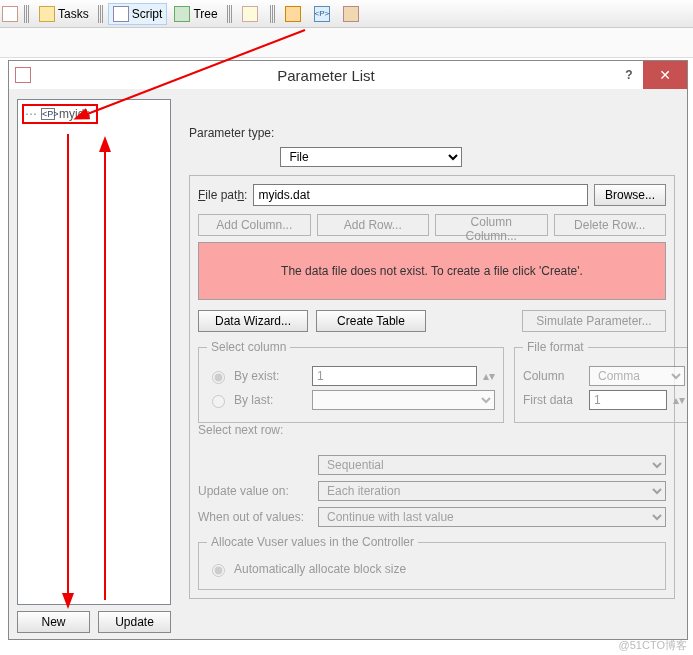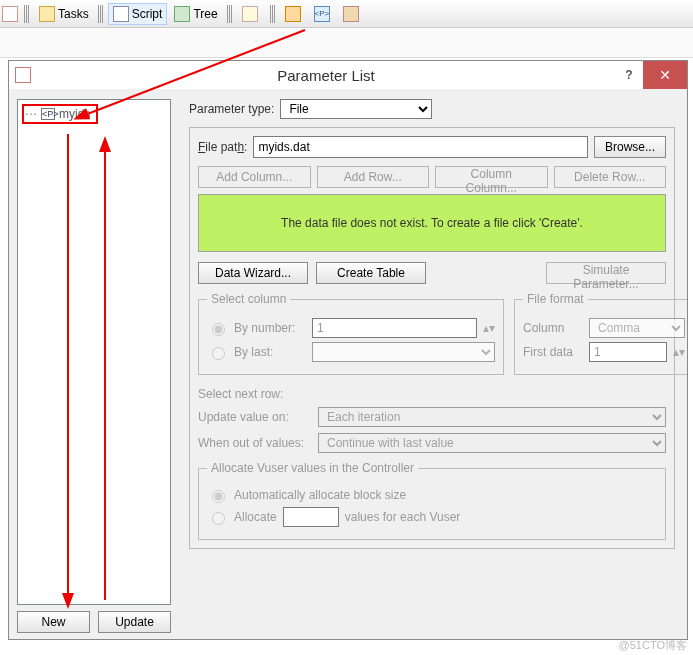--- a/index.html
+++ b/index.html
@@ -21,29 +21,29 @@
   .leftcol { width: 170px; border-right: 0; padding: 10px 8px 6px 8px; display: flex; flex-direction: column; }
   .tree { flex: 1; background: #fff; border: 1px solid #828790; padding: 4px; }
   .tree .node { display: inline-flex; align-items: center; gap: 4px; color: #555; }
   .tree .pxico { width: 14px; height: 12px; border:1px solid #777; font-size:9px; line-height:10px; text-align:center; color:#346; }
   .btnrow { display:flex; gap:8px; margin-top:6px; }
   .btnrow button { flex:1; height:22px; background:linear-gradient(#fefefe,#e4e4e4); border:1px solid #888; }
   .rightcol { flex:1; padding: 10px 12px 6px 10px; overflow: hidden; }
   .row { display:flex; align-items:center; margin-bottom:8px; }
   .lbl { color:#333; margin-right:6px; }
   select, input[type=text] { background:#fff; border:1px solid #7a7a7a; height:20px; padding:0 4px; }
-  select.big { width: 152px; }
+  select.big { width: 182px; margin-top: 48px; }
   input.path { flex:1; height:22px; }
   button.std { height:22px; background:linear-gradient(#fefefe,#e4e4e4); border:1px solid #888; padding:0 10px; }
   button.dis, .dis { color:#9a9a9a !important; }
   button.dis { background:#efefef; border-color:#b5b5b5; }
   .filegroup { border:1px solid #b9b9b9; padding:8px; position:relative; margin-top:4px; }
   .colbtns { display:flex; gap:6px; margin-bottom:6px; }
   .colbtns button { flex:1; height:22px; }
-  .msgbox { background:#bef264; border:1px solid #a0a0a0; height:58px; display:flex; align-items:center; justify-content:center; color:#333; }
+  .msgbox { background:#fca5a5; border:1px solid #a0a0a0; height:58px; display:flex; align-items:center; justify-content:center; color:#333; }
   .midbtns { display:flex; gap:8px; margin-top:10px; }
   .midbtns button { width:110px; height:22px; }
   .midbtns .spacer { flex:1; }
   fieldset { border:1px solid #bcbcbc; margin:8px 0 0 0; padding:8px; }
   fieldset legend { color:#9a9a9a; padding:0 4px; }
   .twocol { display:flex; gap:10px; }
   .twocol fieldset { flex:1; }
   .frow { display:flex; align-items:center; margin:4px 0; gap:6px; color:#9a9a9a; }
   .frow input[type=text], .frow select { flex:1; }
   .spin { width:50px; }
@@ -129,28 +129,28 @@
           <button class="std dis">Column Column...</button>
           <button class="std dis">Delete Row...</button>
         </div>
         <div class="msgbox">
           <span>The data file does not exist. To create a file click 'Create'.</span>
         </div>
         <div class="midbtns">
           <button class="std">Data Wizard...</button>
           <button class="std">Create Table</button>
           <span class="spacer"></span>
-          <button class="std dis" style="width:120px;">Simulate Parameter...</button>
+          <button class="std dis" style="width:144px;">Simulate Parameter...</button>
         </div>
         <div class="twocol">
           <fieldset>
             <legend>Select column</legend>
             <div class="frow">
               <input type="radio" checked="" disabled="" style="">
-              <span style="width:72px;">By number:</span>
+              <span style="width:72px;">By exist:</span>
               <input type="text" disabled="" class="dis" value="1" style="">
               <span style="width:12px;color:#aaa;">▴▾</span>
             </div>
             <div class="frow">
               <input type="radio" disabled="" style="">
               <span style="width:72px;">By last:</span>
               <select disabled="" class="dis"><option></option></select>
             </div>
           </fieldset>
           <fieldset style="flex:0 0 180px;">
@@ -159,40 +159,38 @@
               <span style="width:60px;">Column</span>
               <select disabled="" class="dis"><option>Comma</option></select>
             </div>
             <div class="frow">
               <span style="width:60px;">First data</span>
               <input type="text" disabled="" class="dis spin" value="1" style="">
               <span style="color:#aaa;">▴▾</span>
             </div>
           </fieldset>
         </div>
-        <div style="margin-top:12px;color:#9a9a9a;">Select next row:</div>
+        <div style="color:#9a9a9a;">Select next row:</div>
+        <div class="selrow" style="margin-top:18px;">
+          <span class="l"></span>
+          <select disabled=""><option>Sequential</option></select>
+        </div>
         <div class="selrow">
           <span class="l">Update value on:</span>
           <select disabled=""><option>Each iteration</option></select>
         </div>
         <div class="selrow">
           <span class="l">When out of values:</span>
           <select disabled=""><option>Continue with last value</option></select>
         </div>
         <fieldset>
           <legend>Allocate Vuser values in the Controller</legend>
           <div class="frow">
             <input type="radio" checked="" disabled="" style="">
             <span>Automatically allocate block size</span>
-          </div>
-          <div class="frow">
-            <input type="radio" disabled="" style="">
-            <span>Allocate</span>
-            <input type="text" disabled="" class="dis" style="width: 56px; flex: 0 1 0%;">
-            <span>values for each Vuser</span>
           </div>
         </fieldset>
       </div>
     </div>
   </div>
 </div>
 
 <svg class="anno" width="693" height="655">
   <defs>
       <marker id="ah" markerWidth="10" markerHeight="10" refX="6" refY="3" orient="auto">

